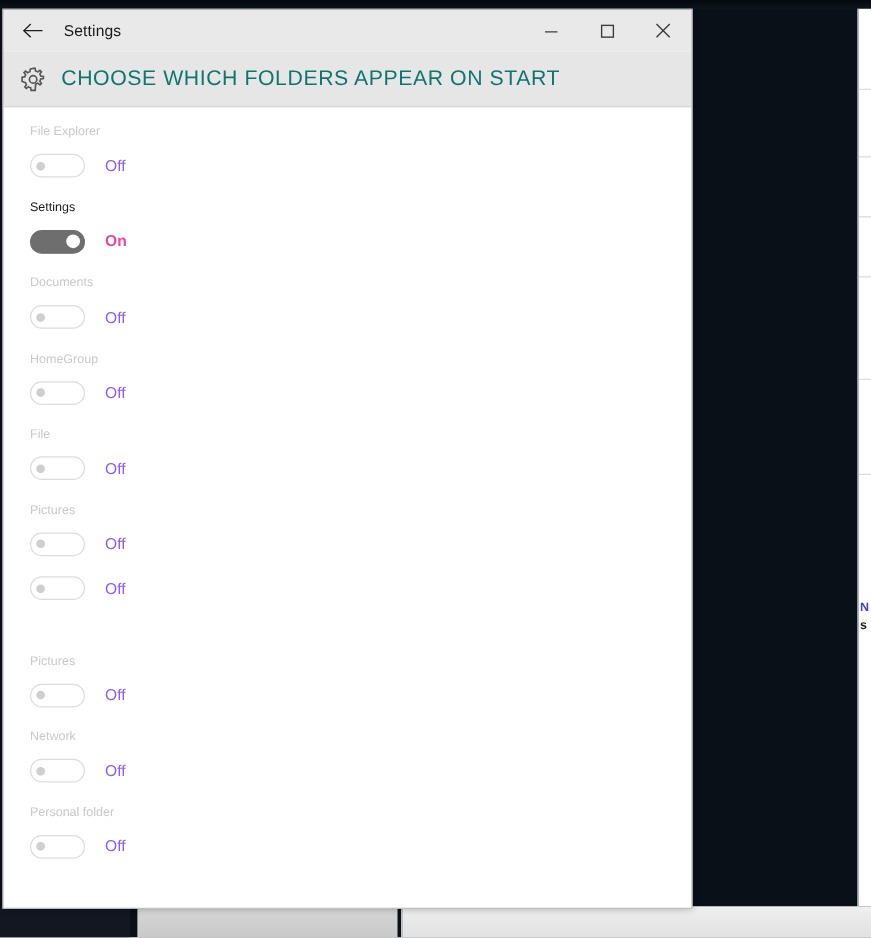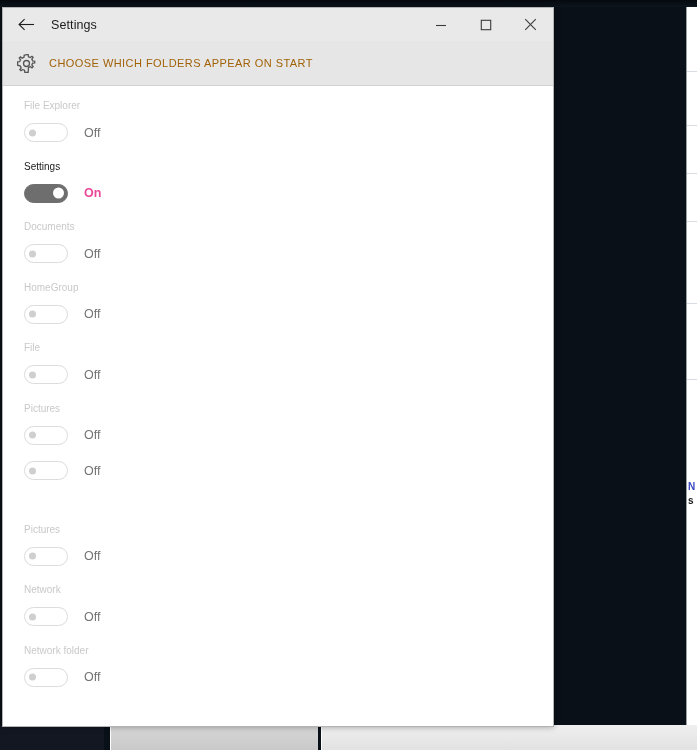--- a/index.html
+++ b/index.html
@@ -100,22 +100,22 @@
     background:#e6e6e6;
     border-bottom:1px solid #d2d2d2;
     display:flex; align-items:center;
   }
   #gear-icon {
     width:46px; min-width:46px;
     display:flex; align-items:center; justify-content:center;
     color:#565656;
   }
   #page-title {
-    font-size:11px;
-    color:#a16207;
+    font-size:17px;
+    color:#0f766e;
     letter-spacing:0.45px;
   }
 
   
   #content {
     flex:1;
     background:#ffffff;
     padding-top:12px;
     overflow:hidden;
   }
@@ -163,21 +163,21 @@
     position:absolute;
     right:3px; top:50%;
     transform:translateY(-50%);
     width:11px; height:11px;
     border-radius:50%;
     background:#ffffff;
   }
   .toggle-state {
     font-size:12.5px;
     margin-left:16px;
-    color:#737373;
+    color:#8b5cf6;
   }
   .folder-row.is-on .toggle-state {
     color:#ec4899;
     font-weight:bold;
   }
 </style>
 </head>
 <body>
 
 <div id="desktop">
@@ -324,21 +324,21 @@
         <div class="folder-row">
           <div class="folder-label">Network</div>
           <div class="toggle-line">
             <div class="toggle off">
               <div class="knob"></div>
             </div>
             <div class="toggle-state">Off</div>
           </div>
         </div>
         <div class="folder-row">
-          <div class="folder-label">Network folder</div>
+          <div class="folder-label">Personal folder</div>
           <div class="toggle-line">
             <div class="toggle off">
               <div class="knob"></div>
             </div>
             <div class="toggle-state">Off</div>
           </div>
         </div>
       </div>
 
   </div>

